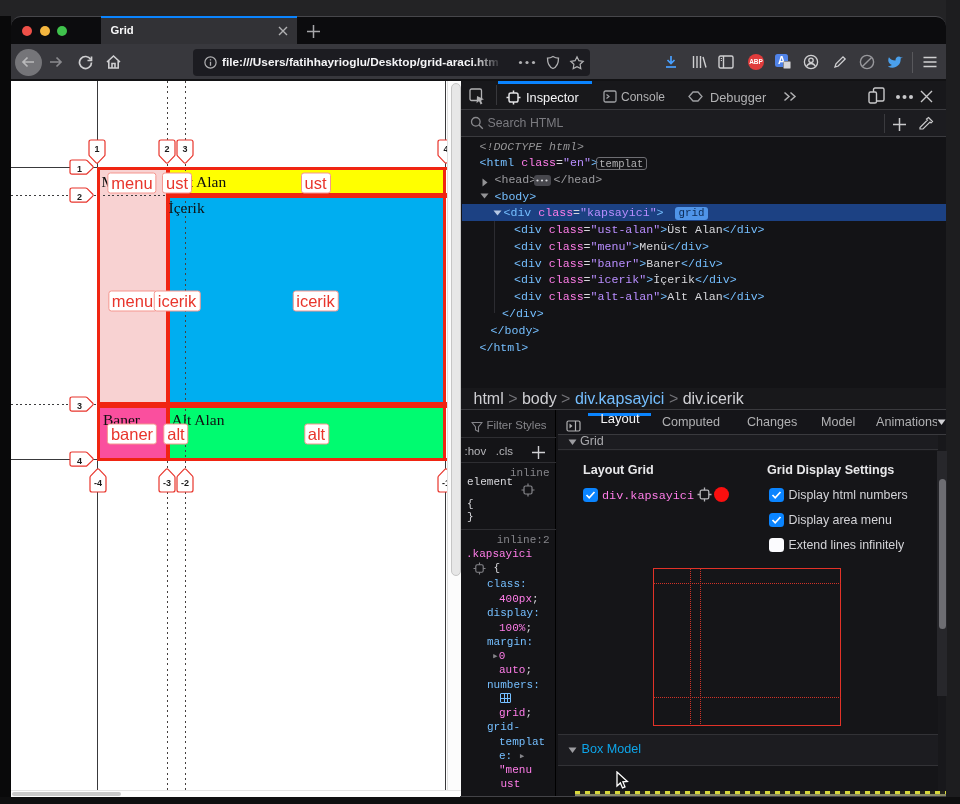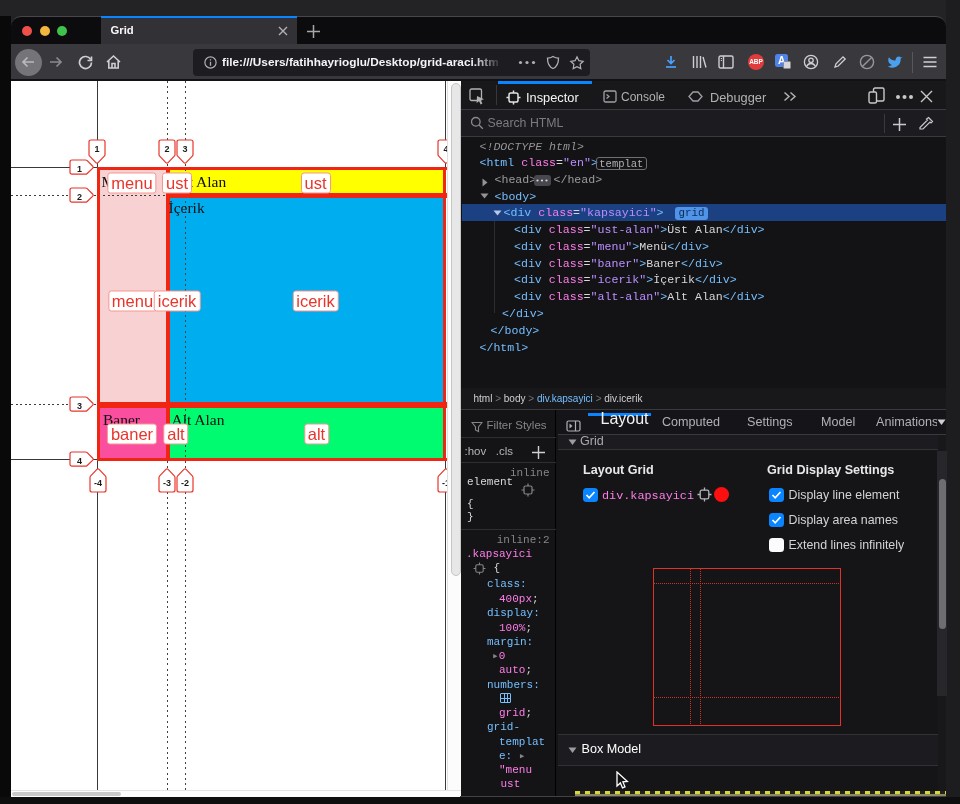--- a/index.html
+++ b/index.html
@@ -286,21 +286,21 @@
 <div class="mline" style="left:514px;top:222px"><span class="blue">&lt;div</span> <span class="pink">class</span>=<span class="purp">"ust-alan"</span><span class="blue">&gt;</span>Üst Alan<span class="blue">&lt;/div&gt;</span></div>
 <div class="mline" style="left:514px;top:238.8px"><span class="blue">&lt;div</span> <span class="pink">class</span>=<span class="purp">"menu"</span><span class="blue">&gt;</span>Menü<span class="blue">&lt;/div&gt;</span></div>
 <div class="mline" style="left:514px;top:255.6px"><span class="blue">&lt;div</span> <span class="pink">class</span>=<span class="purp">"baner"</span><span class="blue">&gt;</span>Baner<span class="blue">&lt;/div&gt;</span></div>
 <div class="mline" style="left:514px;top:272.4px"><span class="blue">&lt;div</span> <span class="pink">class</span>=<span class="purp">"icerik"</span><span class="blue">&gt;</span>İçerik<span class="blue">&lt;/div&gt;</span></div>
 <div class="mline" style="left:514px;top:289.2px"><span class="blue">&lt;div</span> <span class="pink">class</span>=<span class="purp">"alt-alan"</span><span class="blue">&gt;</span>Alt Alan<span class="blue">&lt;/div&gt;</span></div>
 <div class="mline" style="left:502px;top:306px"><span class="blue">&lt;/div&gt;</span></div>
 <div class="mline" style="left:490.6px;top:322.8px"><span class="blue">&lt;/body&gt;</span></div>
 <div class="mline" style="left:479.5px;top:339.6px"><span class="blue">&lt;/html&gt;</span></div>
 
 <div class="a" style="left:461px;top:388px;width:485px;height:21.5px;background:#18181b;border-bottom:1px solid #3a3a3e"></div>
-<div class="a" style="left:473.5px;top:388px;height:21.5px;line-height:21.5px;font-size:10px;color:#cfcfd3">html <span style="color:#737378">&gt;</span> body <span style="color:#737378">&gt;</span> <span style="color:#75bfff">div.kapsayici</span> <span style="color:#737378">&gt;</span> div.icerik</div>
+<div class="a" style="left:473.5px;top:388px;height:21.5px;line-height:21.5px;font-size:16px;color:#cfcfd3">html <span style="color:#737378">&gt;</span> body <span style="color:#737378">&gt;</span> <span style="color:#75bfff">div.kapsayici</span> <span style="color:#737378">&gt;</span> div.icerik</div>
 
 <div class="a" style="left:461px;top:409.5px;width:95px;height:386.5px;background:#141417;border-right:1.5px solid #000"></div>
 <svg class="a" style="left:470.5px;top:420.5px" width="12" height="12">
     <path d="M1 1.5 H11 L7.5 6 V10.5 L4.5 9 V6 Z" stroke="#85858a" stroke-width="1.1" fill="none"></path>
   </svg>
 <div class="a" style="left:486.5px;top:412px;height:26px;line-height:26px;font-size:11.5px;color:#85858a">Filter Styles</div>
 <div class="a" style="left:461px;top:436.5px;width:95px;height:1px;background:#2e2e32"></div>
 <div class="a" style="left:464.5px;top:440px;height:22.5px;line-height:22.5px;font-size:11.5px;color:#b5b5b9">:hov&nbsp;&nbsp;&nbsp;.cls</div>
 <svg class="a" style="left:531px;top:444.5px" width="14" height="14">
     <path d="M7.5 1 V14 M1 7.5 H14" stroke="#d0d0d4" stroke-width="1.4"></path>
@@ -343,23 +343,23 @@
 <div class="rline" style="left:500.5px;top:777.3px;color:#ff7de9">ust</div>
 
 <div class="a" style="left:557.5px;top:409.5px;width:388.5px;height:386.5px;background:#18181b"></div>
 <div class="a" style="left:557.5px;top:409.5px;width:388.5px;height:25.2px;background:#151519;border-bottom:1px solid #3a3a3e"></div>
 <div class="a" style="left:588px;top:412.8px;width:63px;height:2.8px;background:#0a84ff"></div>
 <svg class="a" style="left:566px;top:419.5px" width="15" height="12">
     <rect x="1" y="1" width="13" height="10" rx="1.5" stroke="#b1b1b3" stroke-width="1.2" fill="none"></rect>
     <path d="M9.5 1 V11" stroke="#b1b1b3" stroke-width="1.2"></path>
     <path d="M3.5 3.5 L6.5 6 L3.5 8.5 Z" fill="#b1b1b3"></path>
   </svg>
-<div class="a" style="left:600.5px;top:406px;height:23px;line-height:25px;font-size:16px;color:#f5f5f7">Layout</div>
+<div class="a" style="left:600.5px;top:406px;height:23px;line-height:25px;font-size:13px;color:#f5f5f7">Layout</div>
 <div class="a" style="left:662px;top:409.5px;height:23px;line-height:25px;font-size:12.6px;color:#b1b1b3">Computed</div>
-<div class="a" style="left:747px;top:409.5px;height:23px;line-height:25px;font-size:12.6px;color:#b1b1b3">Settings</div>
+<div class="a" style="left:747px;top:409.5px;height:23px;line-height:25px;font-size:12.6px;color:#b1b1b3">Changes</div>
 <div class="a" style="left:821px;top:409.5px;height:23px;line-height:25px;font-size:12.6px;color:#b1b1b3">Model</div>
 <div class="a" style="left:876px;top:409.5px;width:61px;height:23px;line-height:25px;font-size:12.6px;color:#b1b1b3;overflow:hidden">Animations</div>
 <svg class="a" style="left:937px;top:419px" width="9" height="7">
     <path d="M0.5 0.5 H8.5 L4.5 6 Z" fill="#d0d0d4"></path>
   </svg>
 <div class="a" style="left:557.5px;top:434.7px;width:380px;height:15.8px;background:#1c1c20;border-bottom:1px solid #323236"></div>
 <svg class="a" style="left:567.5px;top:438.5px" width="9" height="7">
     <path d="M0.5 0.5 H8.5 L4.5 6 Z" fill="#9c9ca0"></path>
   </svg>
 <div class="a" style="left:580px;top:434.7px;height:14px;line-height:12px;font-size:12.6px;color:#a9a9ad">Grid</div>
@@ -375,41 +375,41 @@
 <svg class="a" style="left:697px;top:487px" width="15" height="15">
     <rect x="3.2" y="3.2" width="8.6" height="8.6" rx="1.6" stroke="#b4b4b8" stroke-width="1.3" fill="none"></rect>
     <path d="M7.5 0.5 V3.2 M7.5 11.8 V14.5 M0.5 7.5 H3.2 M11.8 7.5 H14.5" stroke="#b4b4b8" stroke-width="1.3"></path>
   </svg>
 <div class="a" style="left:714px;top:487px;width:15px;height:15px;border-radius:50%;background:#fb0f0f"></div>
 <div class="cb" style="left:769px;top:487.5px">
     <svg width="11" height="10">
       <path d="M1.5 5 L4.2 7.8 L9.5 2" stroke="#fff" stroke-width="1.7" fill="none"></path>
     </svg>
   </div>
-<div class="a" style="left:788.5px;top:488px;font-size:12.4px;color:#d3d3d7">Display line element</div>
+<div class="a" style="left:788.5px;top:488px;font-size:12.4px;color:#d3d3d7">Display html numbers</div>
 <div class="cb" style="left:769px;top:512.5px">
     <svg width="11" height="10">
       <path d="M1.5 5 L4.2 7.8 L9.5 2" stroke="#fff" stroke-width="1.7" fill="none"></path>
     </svg>
   </div>
-<div class="a" style="left:788.5px;top:513px;font-size:12.4px;color:#d3d3d7">Display area names</div>
+<div class="a" style="left:788.5px;top:513px;font-size:12.4px;color:#d3d3d7">Display area menu</div>
 <div class="cb" style="left:769px;top:537.5px;background:#fbfbfe"></div>
 <div class="a" style="left:788.5px;top:538px;font-size:12.4px;color:#d3d3d7">Extend lines infinitely</div>
 
 <div class="a" style="left:652.5px;top:568px;width:188px;height:157.5px;border:1.4px solid #e23228"></div>
 <div class="a" style="left:689.5px;top:568px;width:0;height:157.5px;border-left:1.4px dotted #d03228"></div>
 <div class="a" style="left:700px;top:568px;width:0;height:157.5px;border-left:1.4px dotted #d03228"></div>
 <div class="a" style="left:652.5px;top:583px;width:188px;height:0;border-top:1.4px dotted #d03228"></div>
 <div class="a" style="left:652.5px;top:696.5px;width:188px;height:0;border-top:1.4px dotted #d03228"></div>
 
 <div class="a" style="left:557.5px;top:734px;width:380px;height:31.5px;background:#1c1c20;border-top:1px solid #323236;border-bottom:1px solid #323236"></div>
 <svg class="a" style="left:568px;top:746.5px" width="9" height="7">
     <path d="M0.5 0.5 H8.5 L4.5 6 Z" fill="#9c9ca0"></path>
   </svg>
-<div class="a" style="left:581.5px;top:734px;height:14px;line-height:31.5px;font-size:12.6px;color:#ffffff">Box Model</div>
+<div class="a" style="left:581.5px;top:734px;height:14px;line-height:31.5px;font-size:12.6px;color:#0ea5e9">Box Model</div>
 <div class="a" style="left:575px;top:791px;width:370.5px;height:2.5px;background:repeating-linear-gradient(90deg,#d7d73a 0 5px,#23231c 5px 10px)"></div>
 <div class="a" style="left:575px;top:793.5px;width:370.5px;height:2.5px;background:#8a8a63"></div>
 
 <div class="a" style="left:937px;top:450.5px;width:9.5px;height:245px;background:#27272b"></div>
 <div class="a" style="left:938.5px;top:479px;width:7px;height:150px;border-radius:3.5px;background:#6d6d72"></div>
 
 <div class="a" style="left:460px;top:795.8px;width:486px;height:1.2px;background:#434347"></div>
 
 <svg class="a" style="left:615px;top:771px" width="14" height="21">
     <path d="M2 1 L2 15 L5.4 11.9 L7.5 16.9 L10 15.8 L7.9 10.9 L12.4 10.4 Z" fill="#111" stroke="#fff" stroke-width="1.3"></path>

